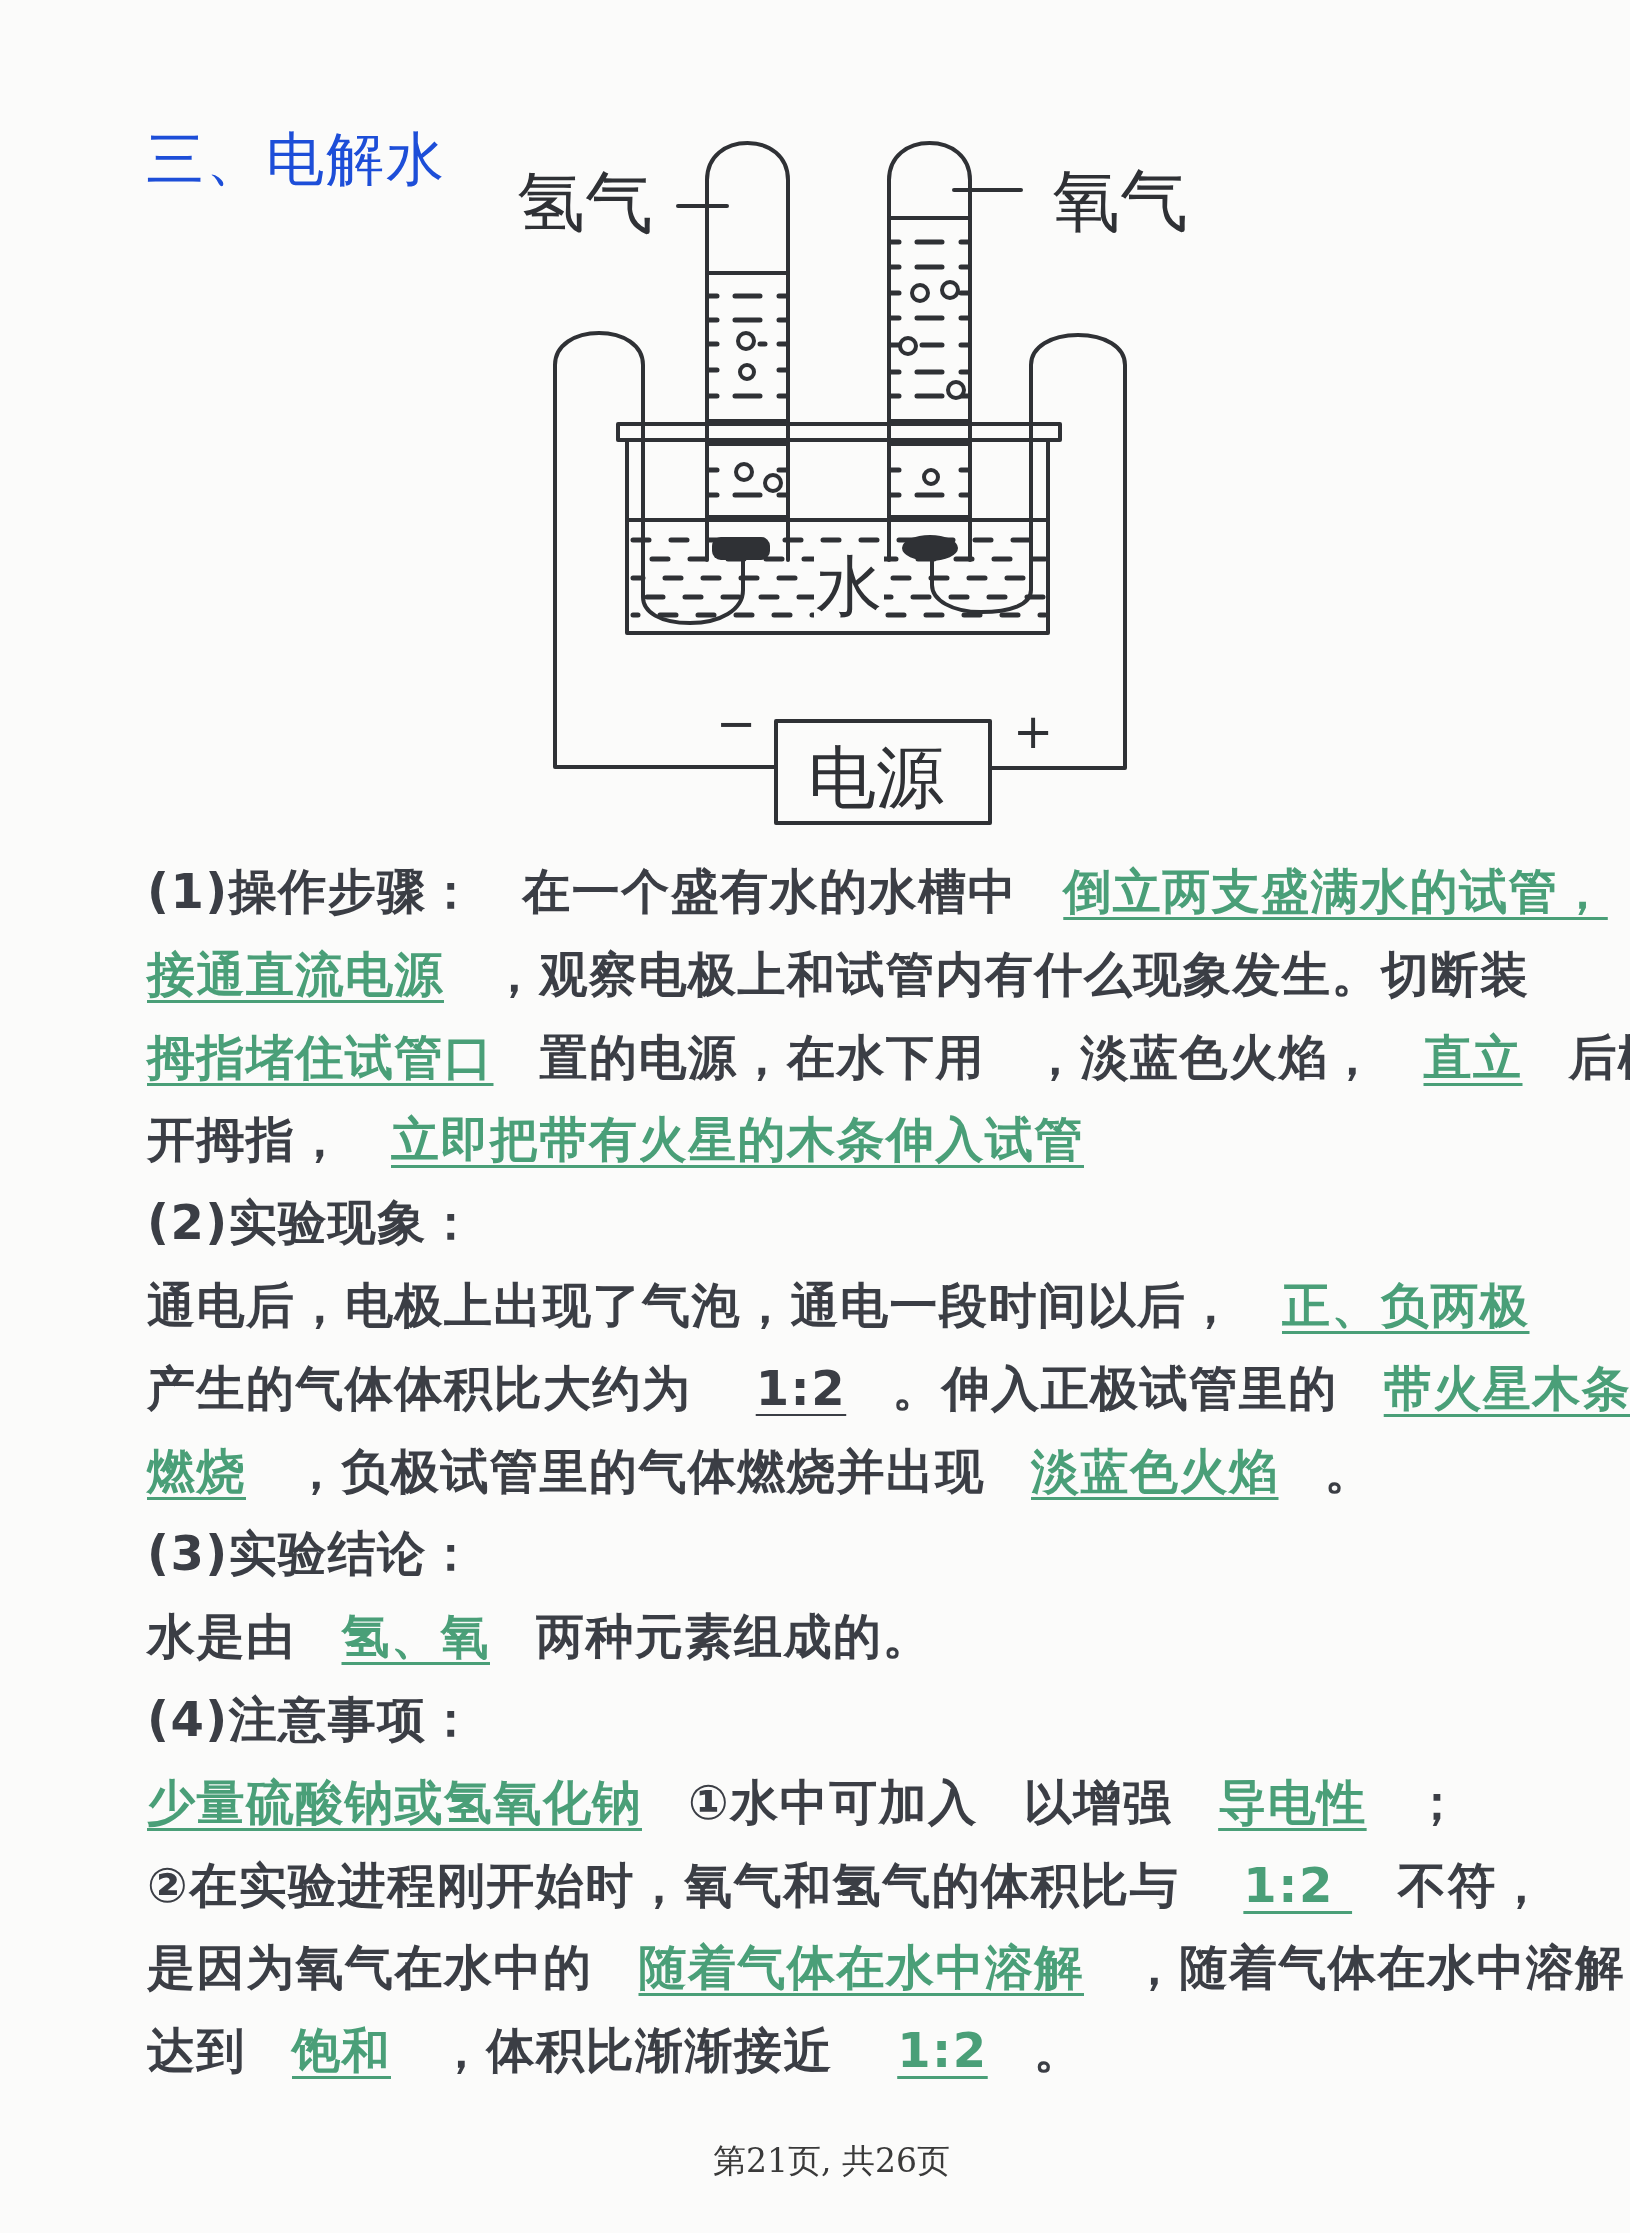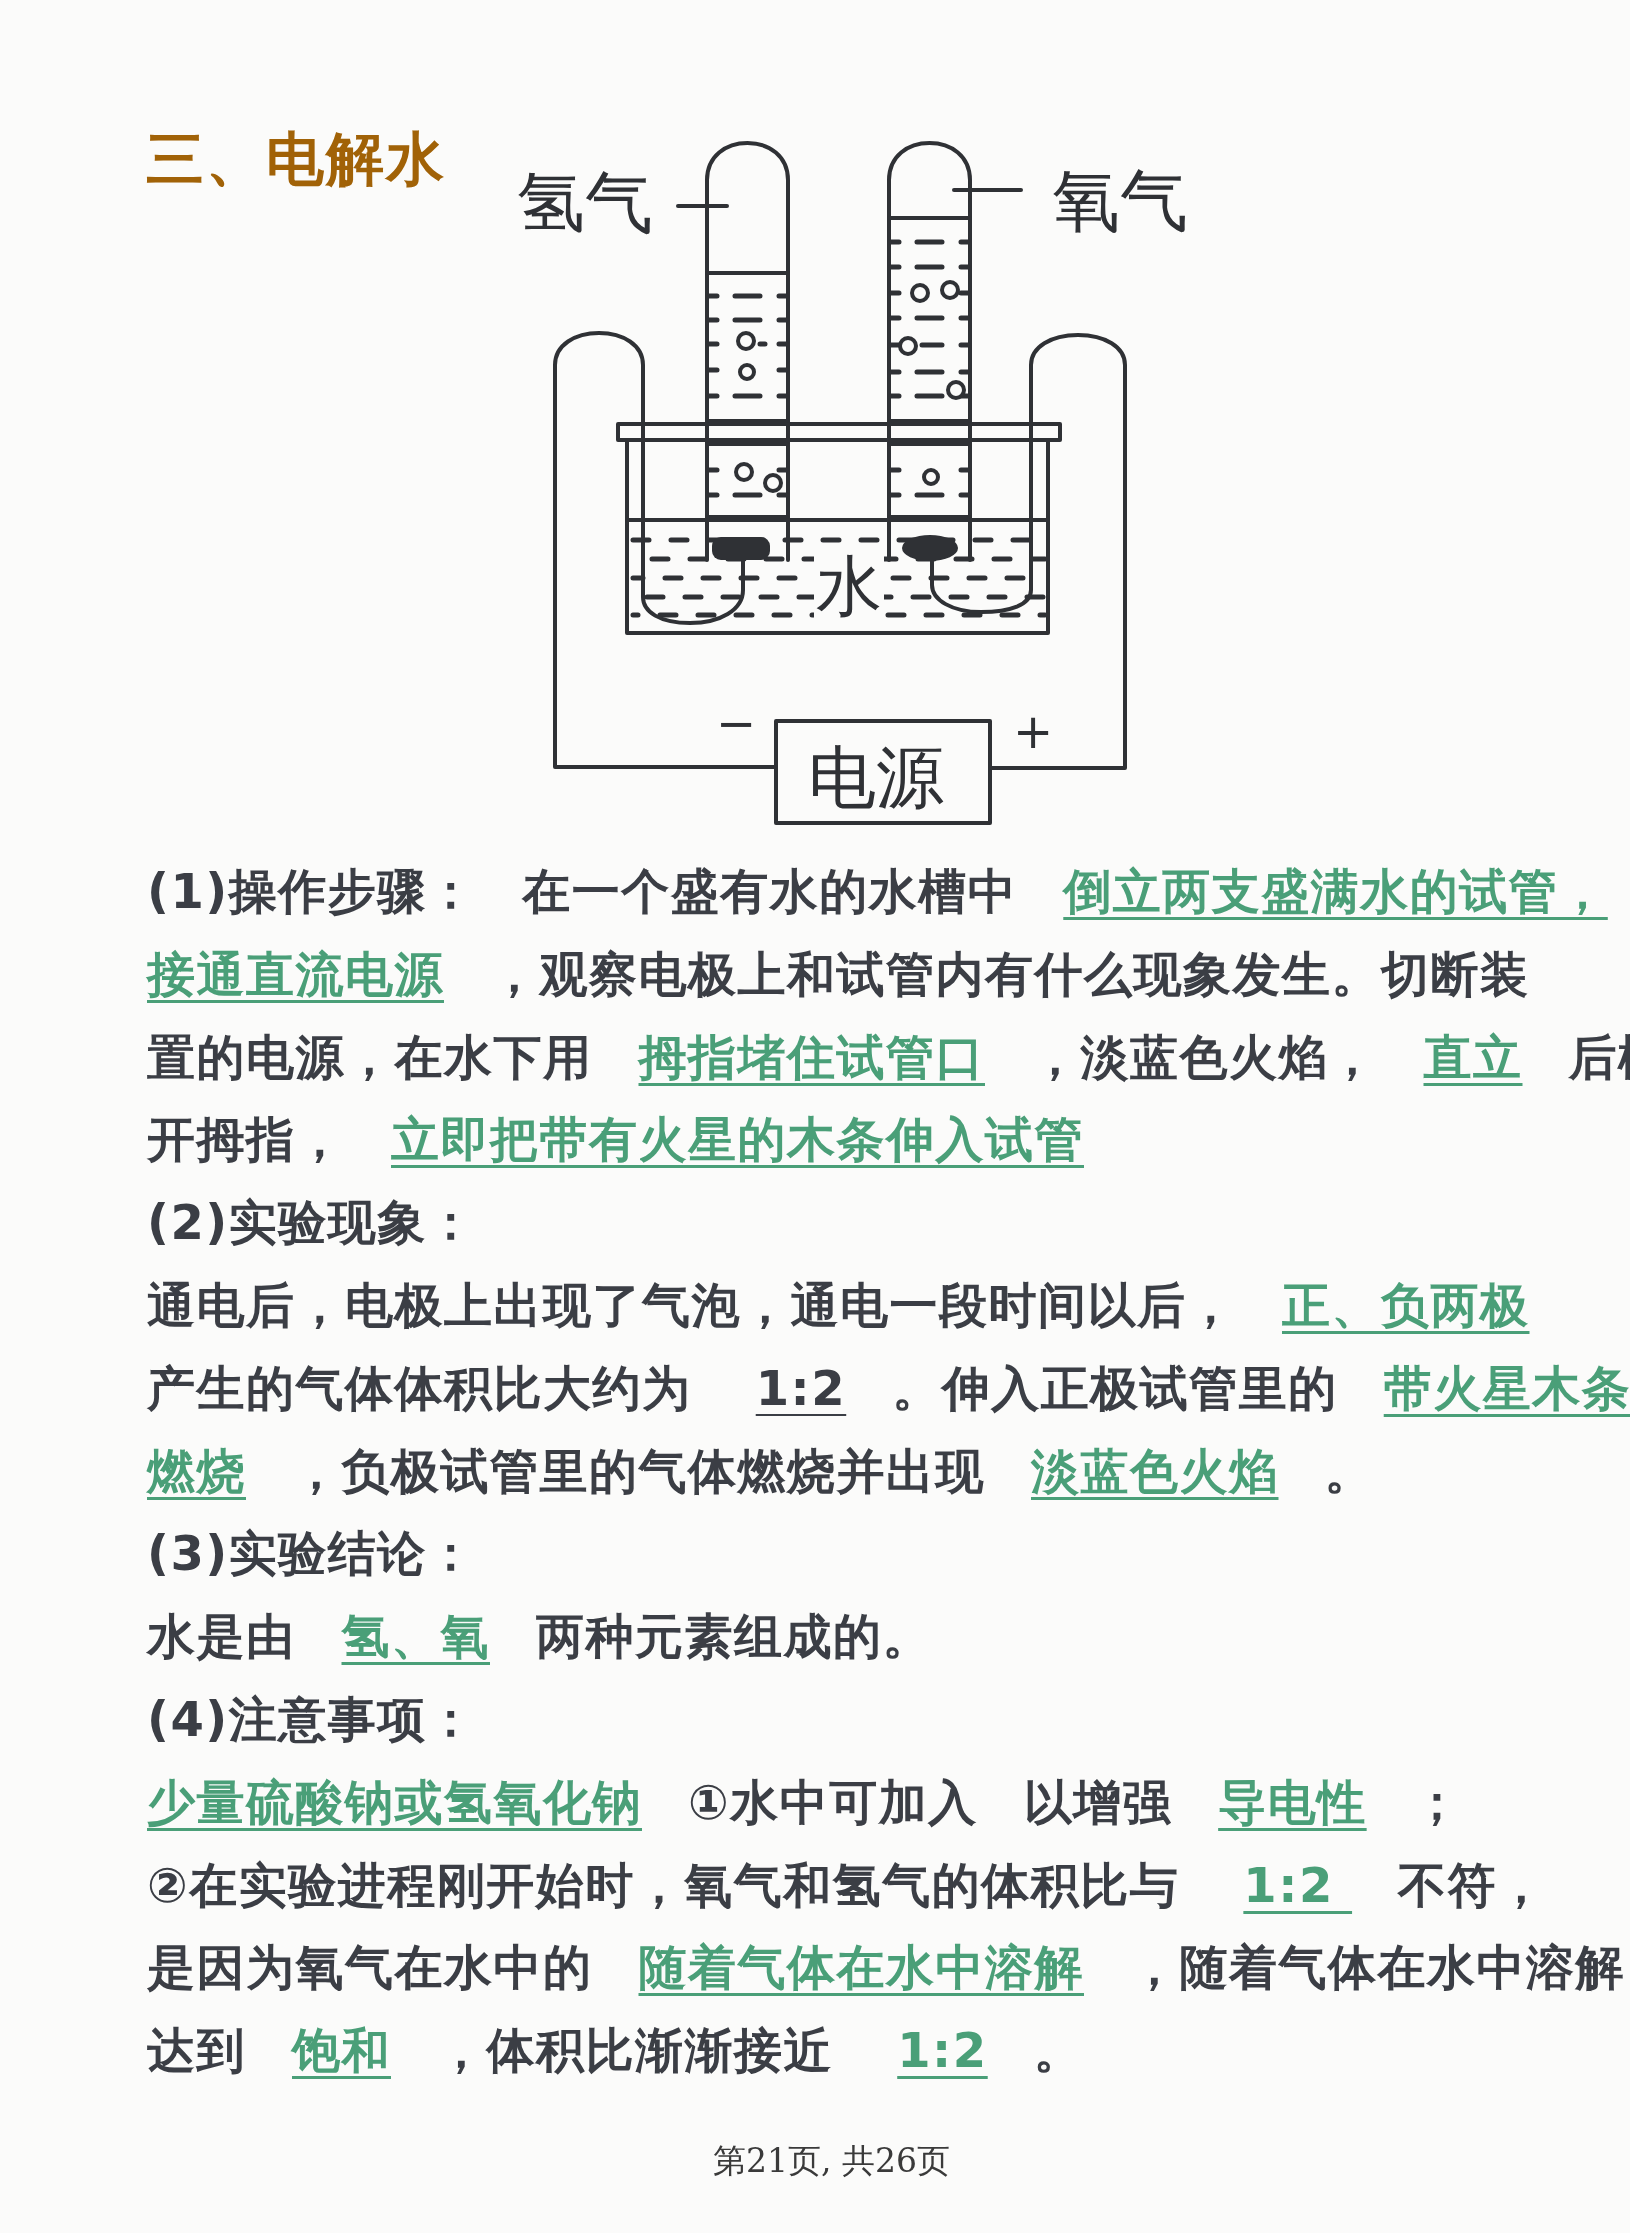--- a/index.html
+++ b/index.html
@@ -3,22 +3,22 @@
   <meta charset="utf-8">
   <style>
     html, body { margin: 0; padding: 0; }
     body {
       width: 1630px; height: 2233px; position: relative; overflow: hidden;
       background: #fbfbfa;
       font-family: "DejaVu Sans", "Liberation Sans", sans-serif;
     }
     .title {
       position: absolute; left: 146px; top: 130px;
-      font-size: 58px; line-height: 58px; font-weight: bold;
-      color: #a16207; letter-spacing: 2px; white-space: nowrap;
+      font-size: 58px; line-height: 58px; font-weight: normal;
+      color: #1d4ed8; letter-spacing: 2px; white-space: nowrap;
     }
     svg.diagram {
       position: absolute; left: 0; top: 0; width: 1630px; height: 860px;
     }
     .ink { stroke: #2f3135; stroke-width: 4; fill: none; stroke-linecap: round; stroke-linejoin: round; }
     .dash { stroke: #2f3135; stroke-width: 5; stroke-linecap: round; fill: none; }
     .bubble { stroke: #2f3135; stroke-width: 4; fill: #fbfbfa; }
     .blob { fill: #2f3135; }
     .dlabel { fill: #2f3135; font-family: "DejaVu Sans", "Liberation Sans", sans-serif; font-weight: normal; }
     .body-text {
@@ -126,22 +126,22 @@
   <div class="line">
     <span class="seg">(1)操作步骤：</span>
     <span class="seg">在一个盛有水的水槽中</span>
     <span class="seg key">倒立两支盛满水的试管，</span>
   </div>
   <div class="line">
     <span class="seg key">接通直流电源</span>
     <span class="seg">，观察电极上和试管内有什么现象发生。切断装</span>
   </div>
   <div class="line">
+    <span class="seg key">拇指堵住试管口</span>
     <span class="seg">置的电源，在水下用</span>
-    <span class="seg key">拇指堵住试管口</span>
     <span class="seg">，淡蓝色火焰，</span>
     <span class="seg key">直立</span>
     <span class="seg">后松</span>
   </div>
   <div class="line">
     <span class="seg">开拇指，</span>
     <span class="seg key">立即把带有火星的木条伸入试管</span>
   </div>
   <div class="line">
     <span class="seg">(2)实验现象：</span>

